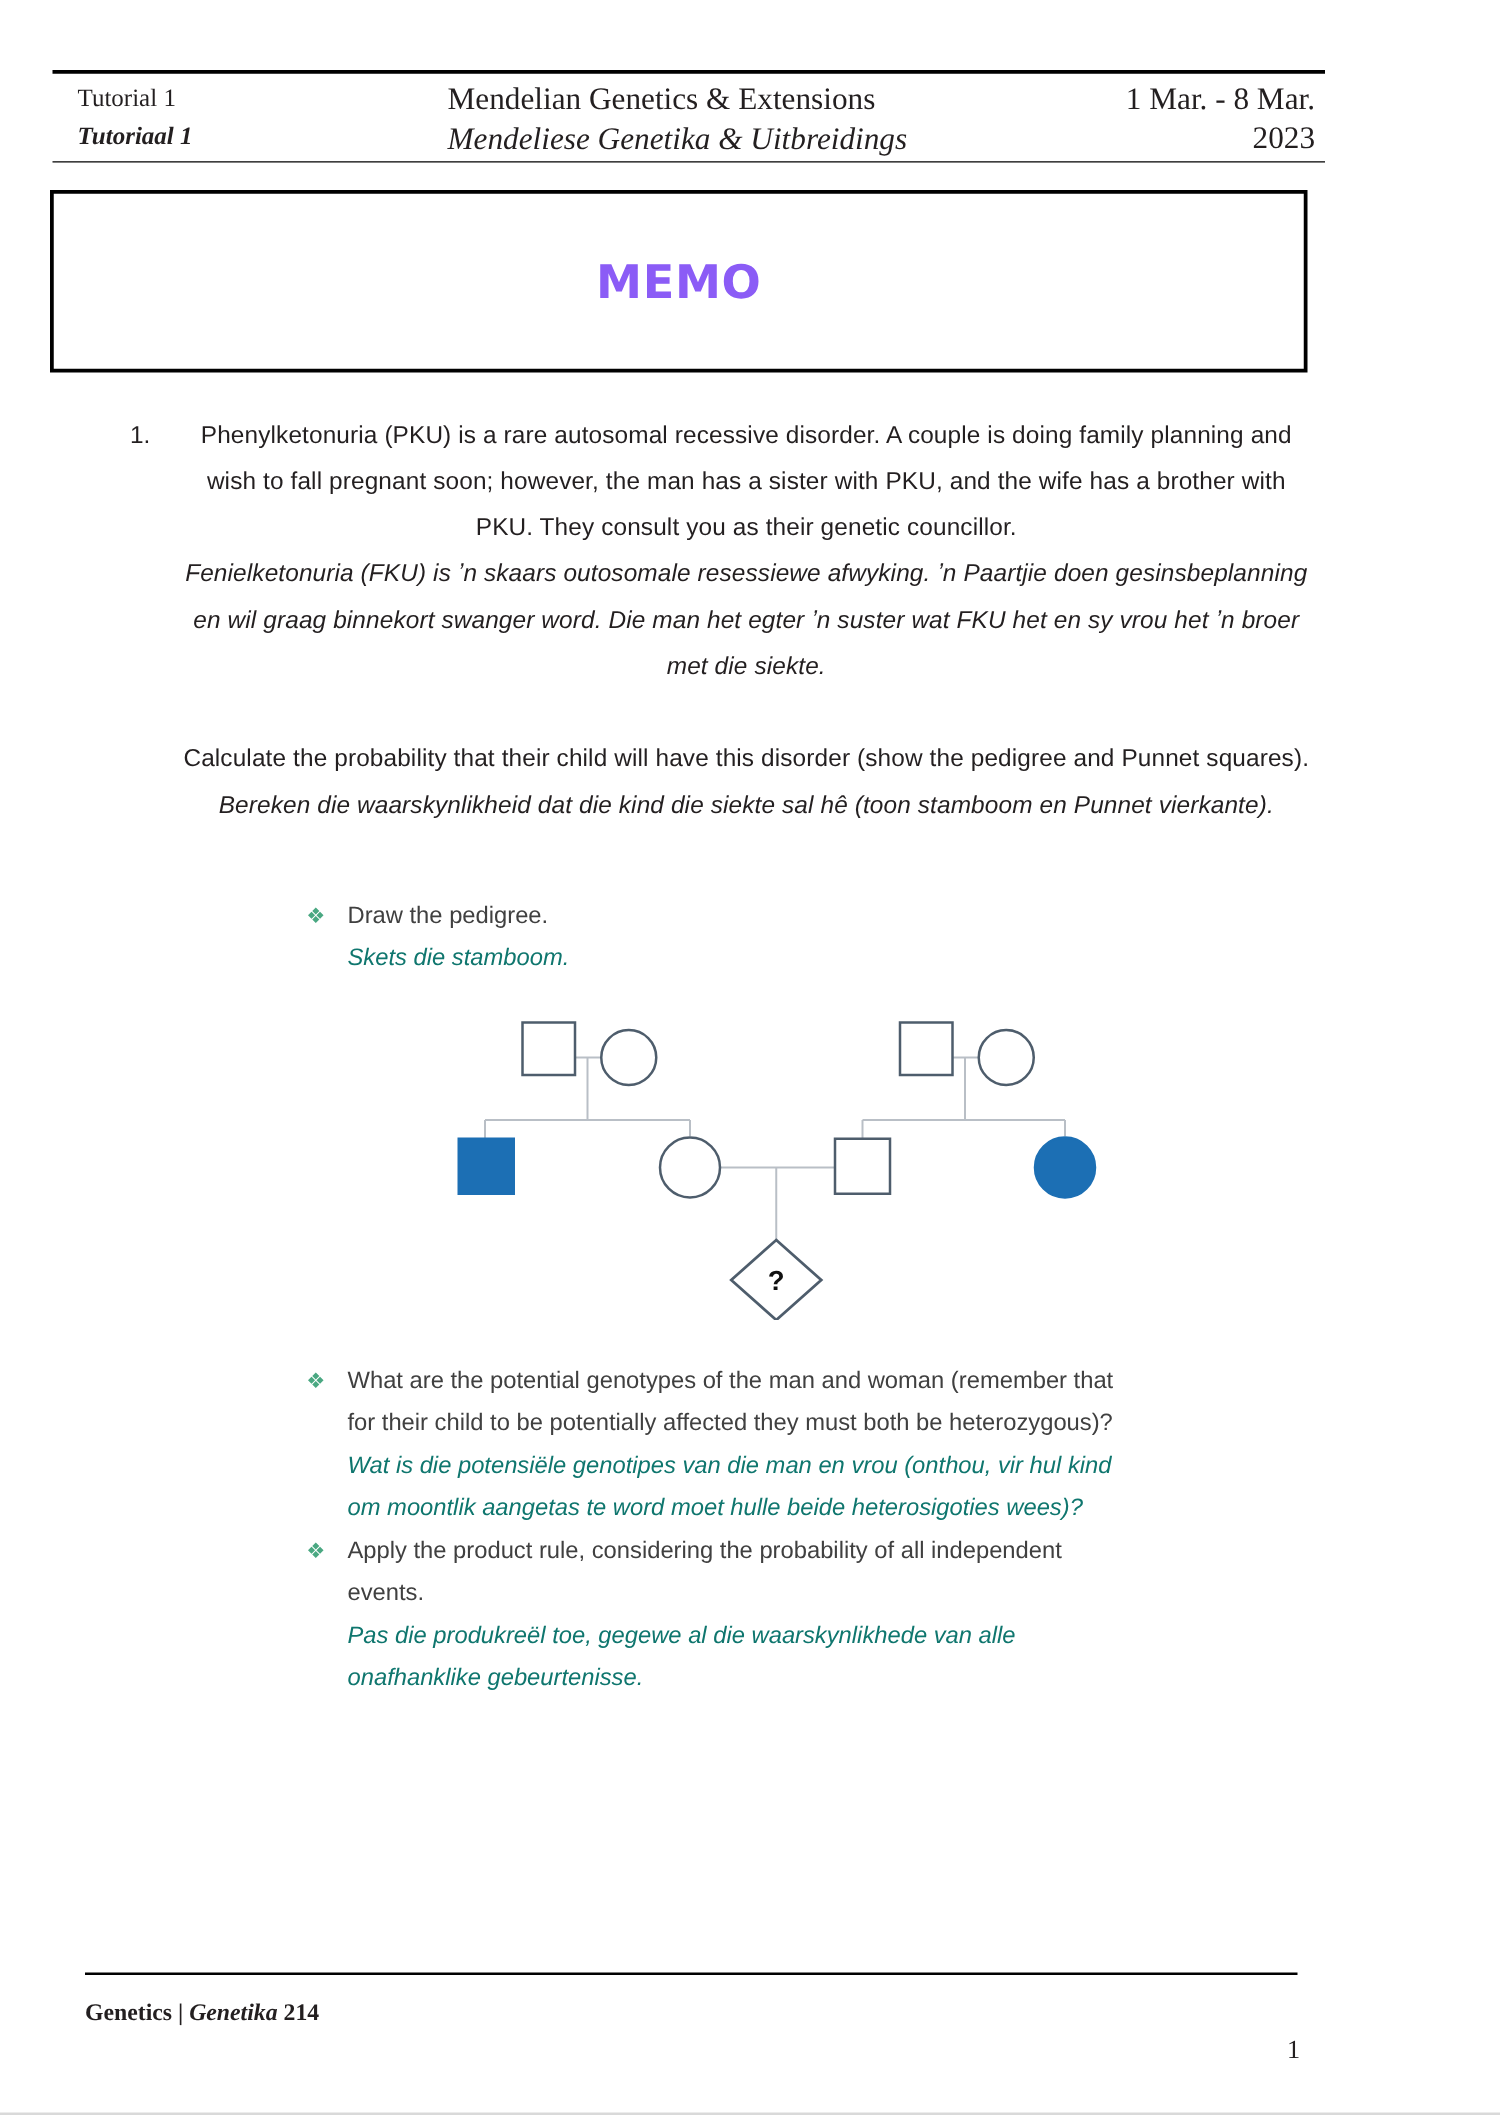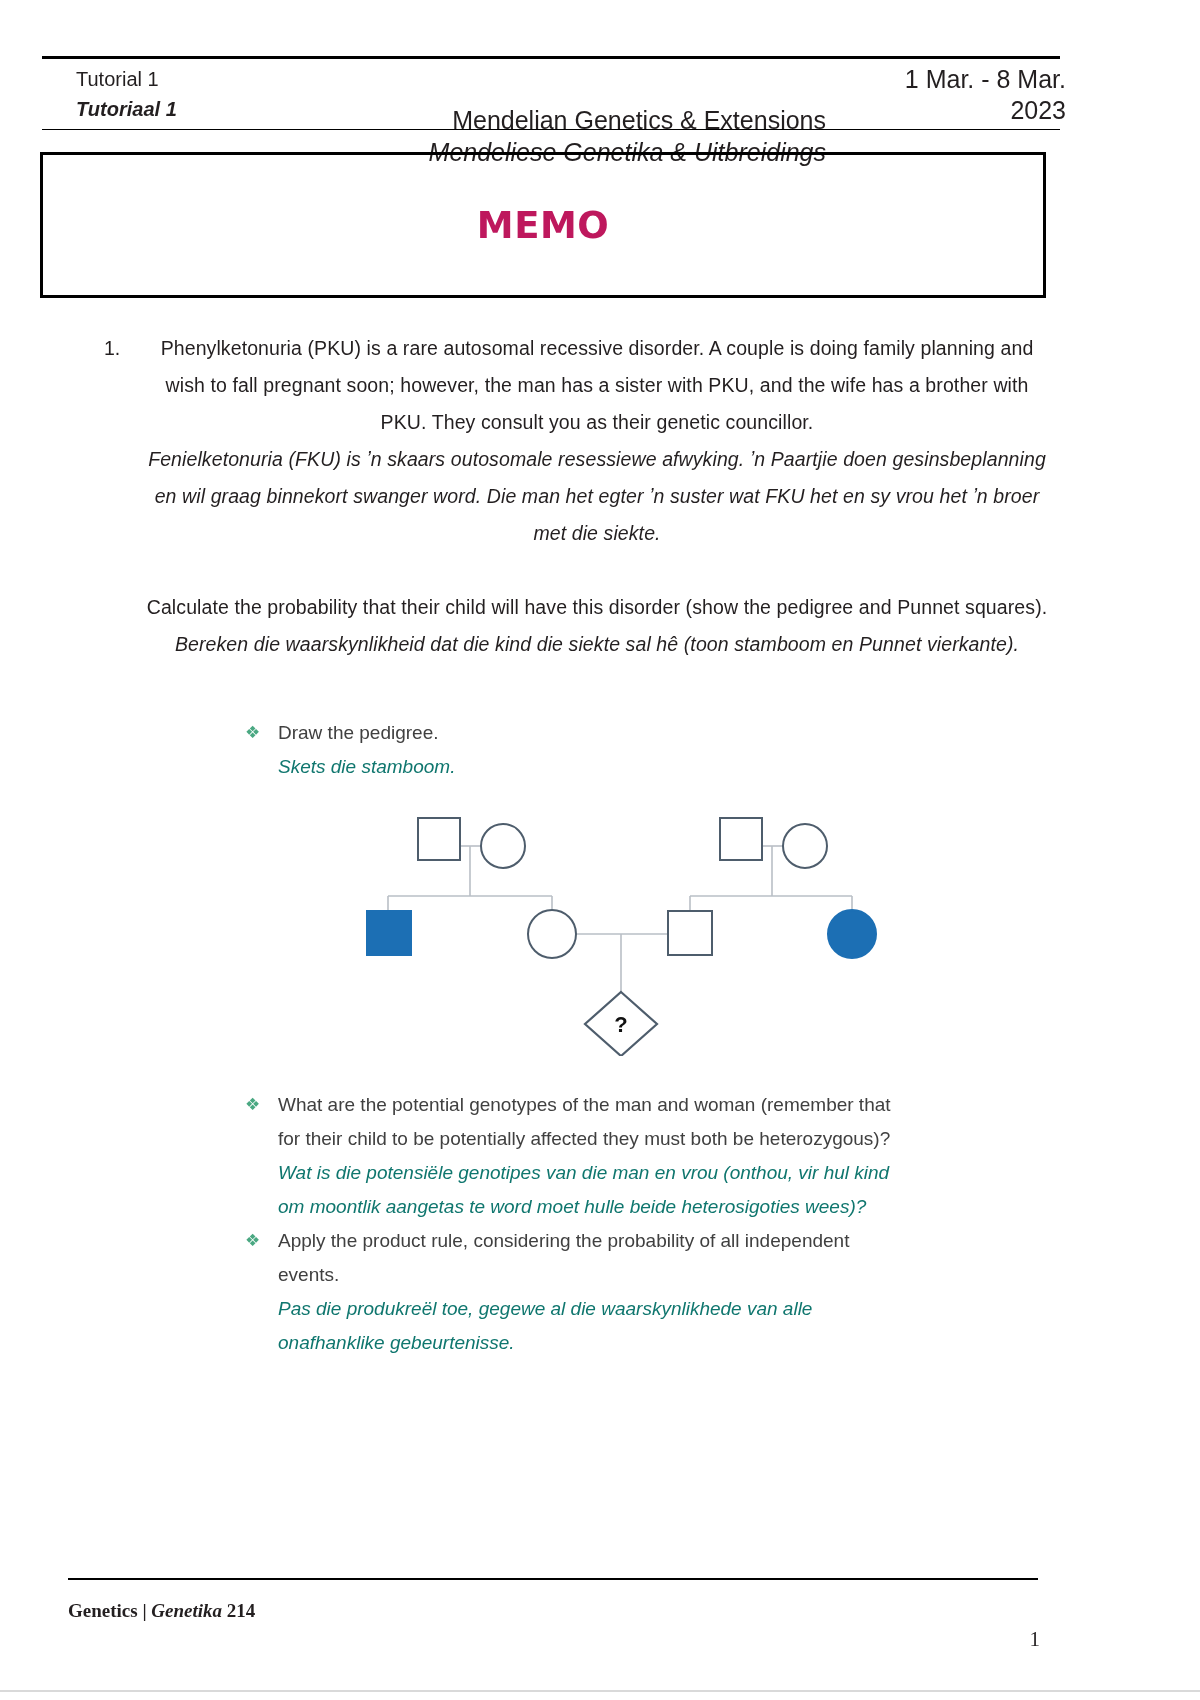--- a/index.html
+++ b/index.html
@@ -35,37 +35,37 @@
   .header-rule-bottom {
     position: absolute;
     left: 42px;
     top: 129px;
     width: 1018px;
     height: 1px;
     background: #000;
   }
   .header {
     position: absolute;
-    left: 58px;
+    left: 44px;
     top: 64px;
     width: 1018px;
     height: 64px;
     display: flex;
     align-items: flex-start;
-    font-family: Liberation Sans, sans-serif;
+    font-family: Liberation Serif, serif;
+    gap: 44px;
   }
   .hdr-left {
     width: 270px;
     padding-left: 18px;
     box-sizing: border-box;
   }
   .hdr-center {
     flex: 1;
-    text-align: right;
-    margin-top: 40px;
+    text-align: left;
   }
   .hdr-right {
     width: 250px;
     text-align: right;
     padding-right: 10px;
     box-sizing: border-box;
   }
   .hdr-line1 {
     font-size: 20px;
     line-height: 30px;
@@ -102,21 +102,21 @@
     top: 152px;
     width: 1006px;
     height: 146px;
     border: 3px solid #000;
     box-sizing: border-box;
     display: flex;
     align-items: center;
     justify-content: center;
   }
   .memo-text {
-    color: #be185d;
+    color: #8b5cf6;
     font-size: 37px;
     font-weight: bold;
     letter-spacing: 0.5px;
     font-family: "DejaVu Sans", sans-serif;
   }
 
   
   .content {
     position: absolute;
     left: 0;

